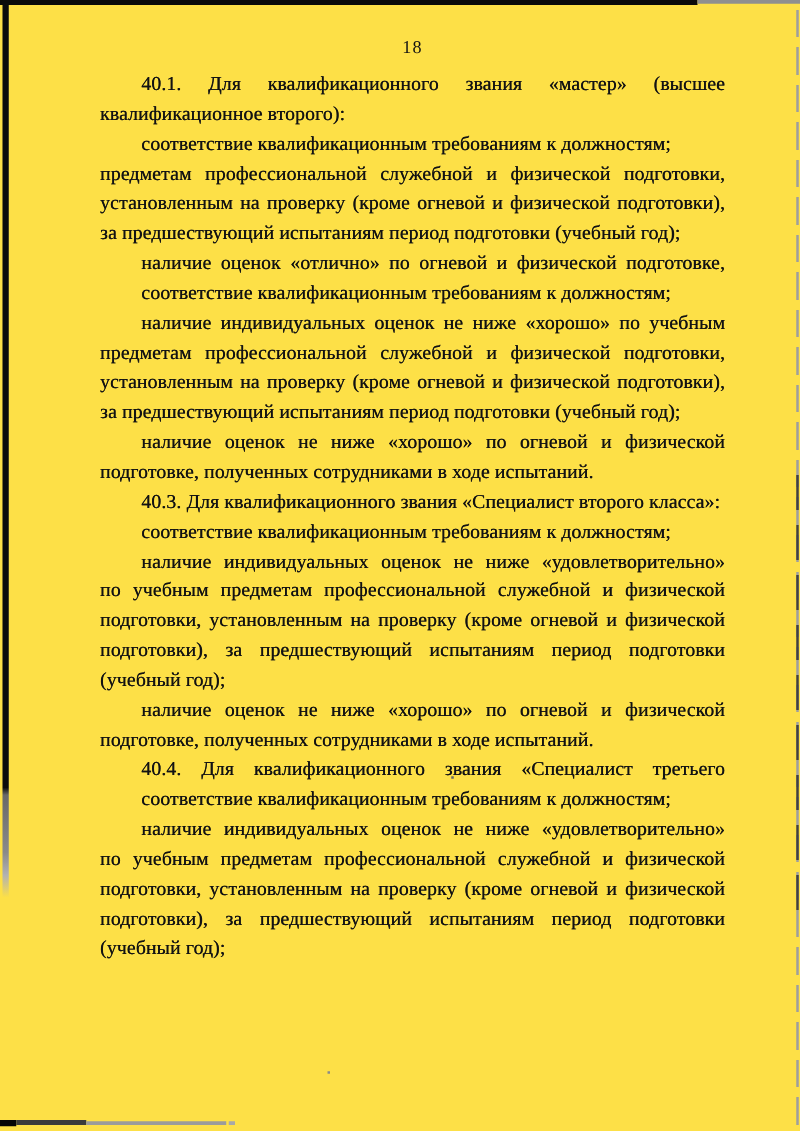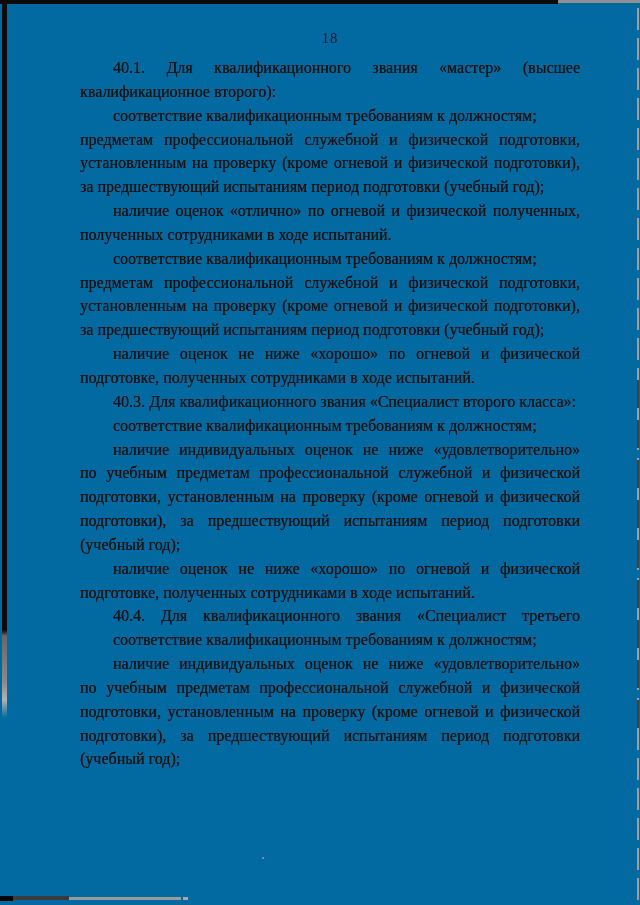--- a/index.html
+++ b/index.html
@@ -1,19 +1,19 @@
 <!DOCTYPE html>
 <html lang="ru"><head>
 <meta charset="utf-8">
 <style>
   html,body { margin:0; padding:0; background:#e8e8e8; }
   .page {
     position:relative;
     width:640px; height:905px;
-    background:#0369a1;
+    background:#fde047;
     overflow:hidden;
     font-family:"Liberation Serif","DejaVu Serif",serif;
     color:#121212;
   }
   
   .art { position:absolute; pointer-events:none; }
   .top-bar       { left:0; top:0; width:558px; height:4px; background:#0a0a0a; }
   .top-bar-right { left:558px; top:0; width:82px; height:3px; background:#8f8f8f; }
   .left-line {
     left:2px; top:0; width:5px; height:718px;
@@ -83,30 +83,30 @@
       <div class="ln ind">соответствие квалификационным требованиям к должностям;</div>
     </div>
 
     <div class="para">
       <div class="ln jf">предметам профессиональной служебной и физической подготовки,</div>
       <div class="ln jf">установленным на проверку (кроме огневой и физической подготовки),</div>
       <div class="ln">за предшествующий испытаниям период подготовки (учебный год);</div>
     </div>
 
     <div class="para">
-      <div class="ln jf ind">наличие оценок «отлично» по огневой и физической полученных,</div>
-      <div class="ln">полученных сотрудниками в ходе испытаний.</div>
+      <div class="ln jf ind">наличие оценок «отлично» по огневой и физической подготовке,</div>
     </div>
 
 
     <div class="para">
       <div class="ln ind">соответствие квалификационным требованиям к должностям;</div>
     </div>
 
     <div class="para">
+      <div class="ln jf ind">наличие индивидуальных оценок не ниже «хорошо» по учебным</div>
       <div class="ln jf">предметам профессиональной служебной и физической подготовки,</div>
       <div class="ln jf">установленным на проверку (кроме огневой и физической подготовки),</div>
       <div class="ln">за предшествующий испытаниям период подготовки (учебный год);</div>
     </div>
 
     <div class="para">
       <div class="ln jf ind">наличие оценок не ниже «хорошо» по огневой и физической</div>
       <div class="ln">подготовке, полученных сотрудниками в ходе испытаний.</div>
     </div>
 

